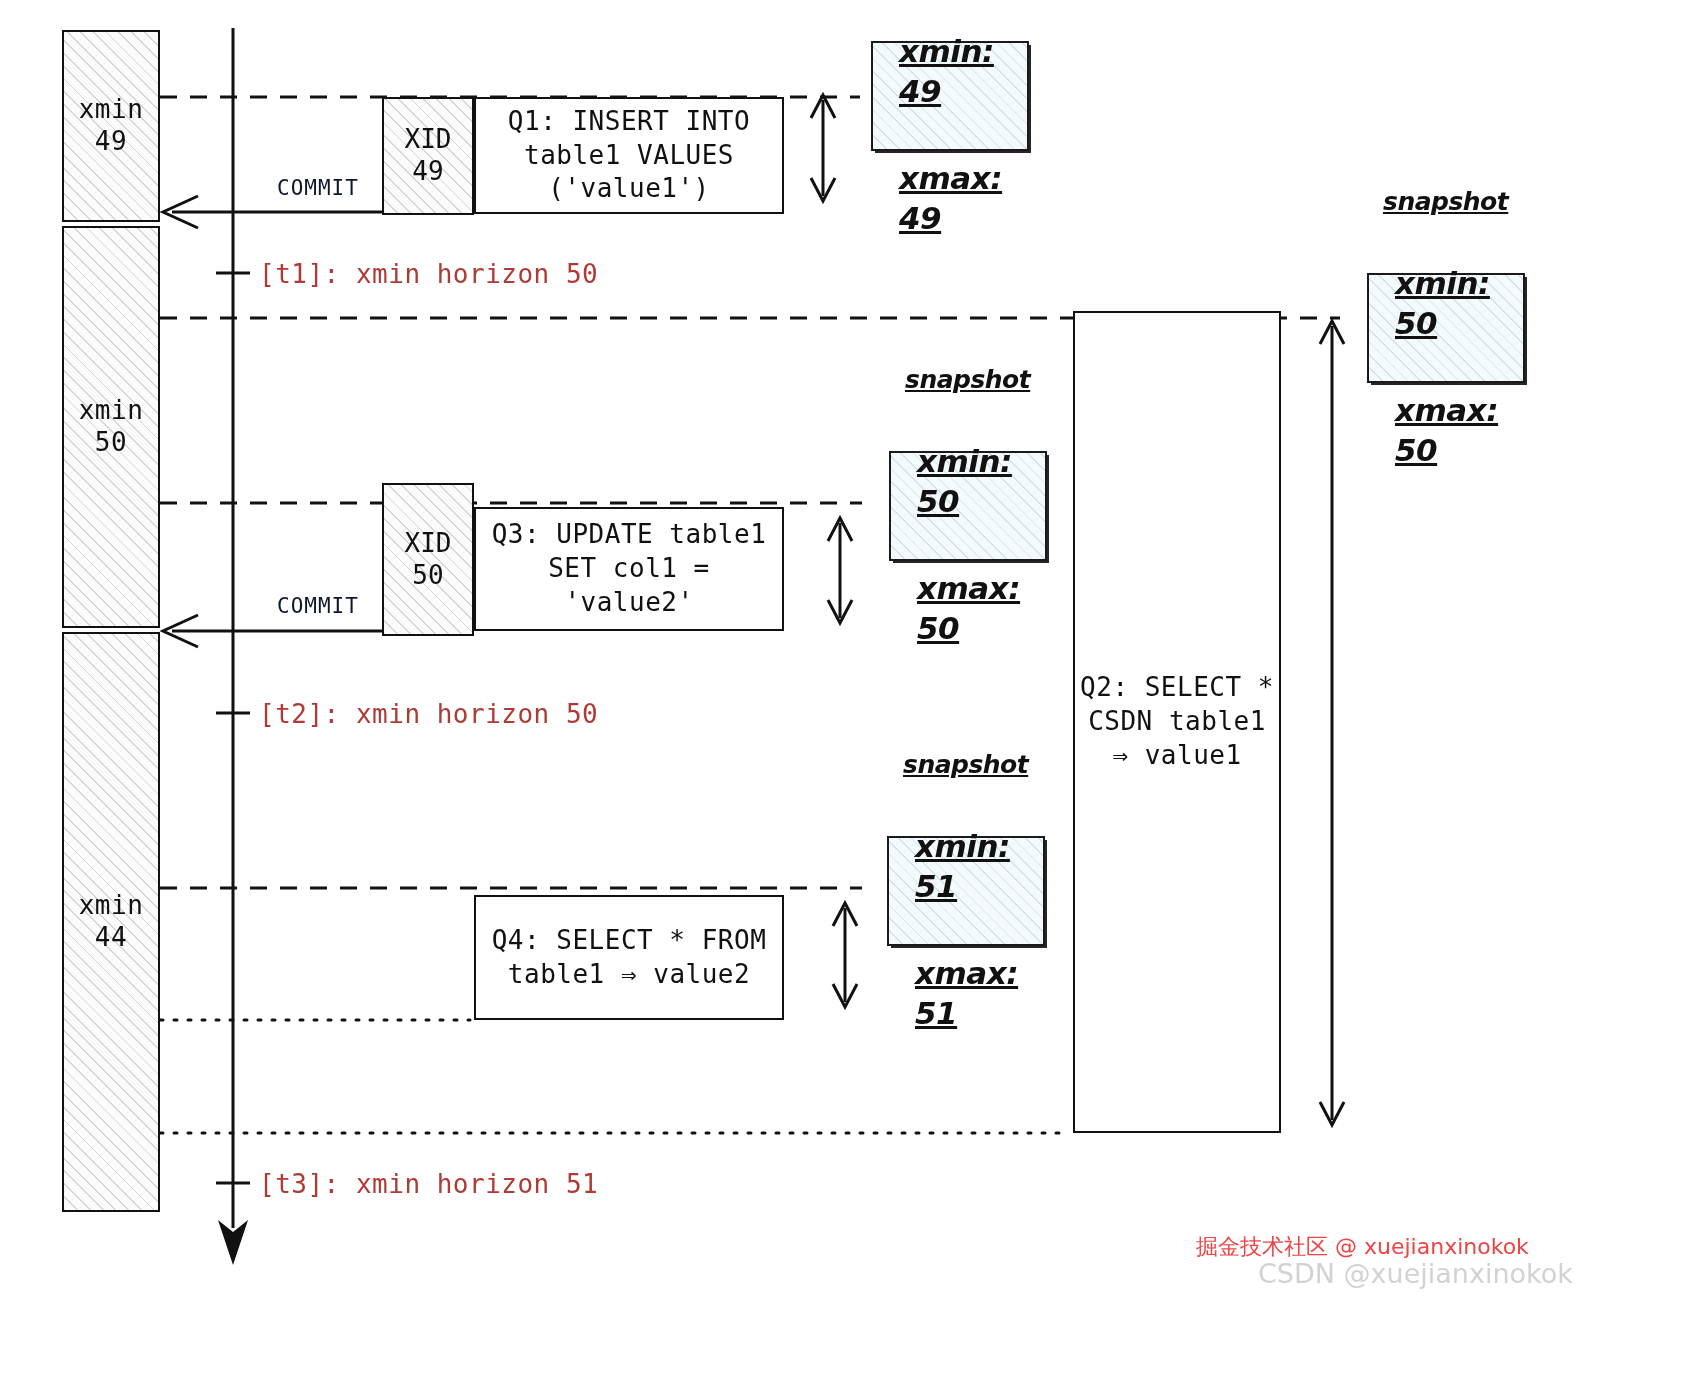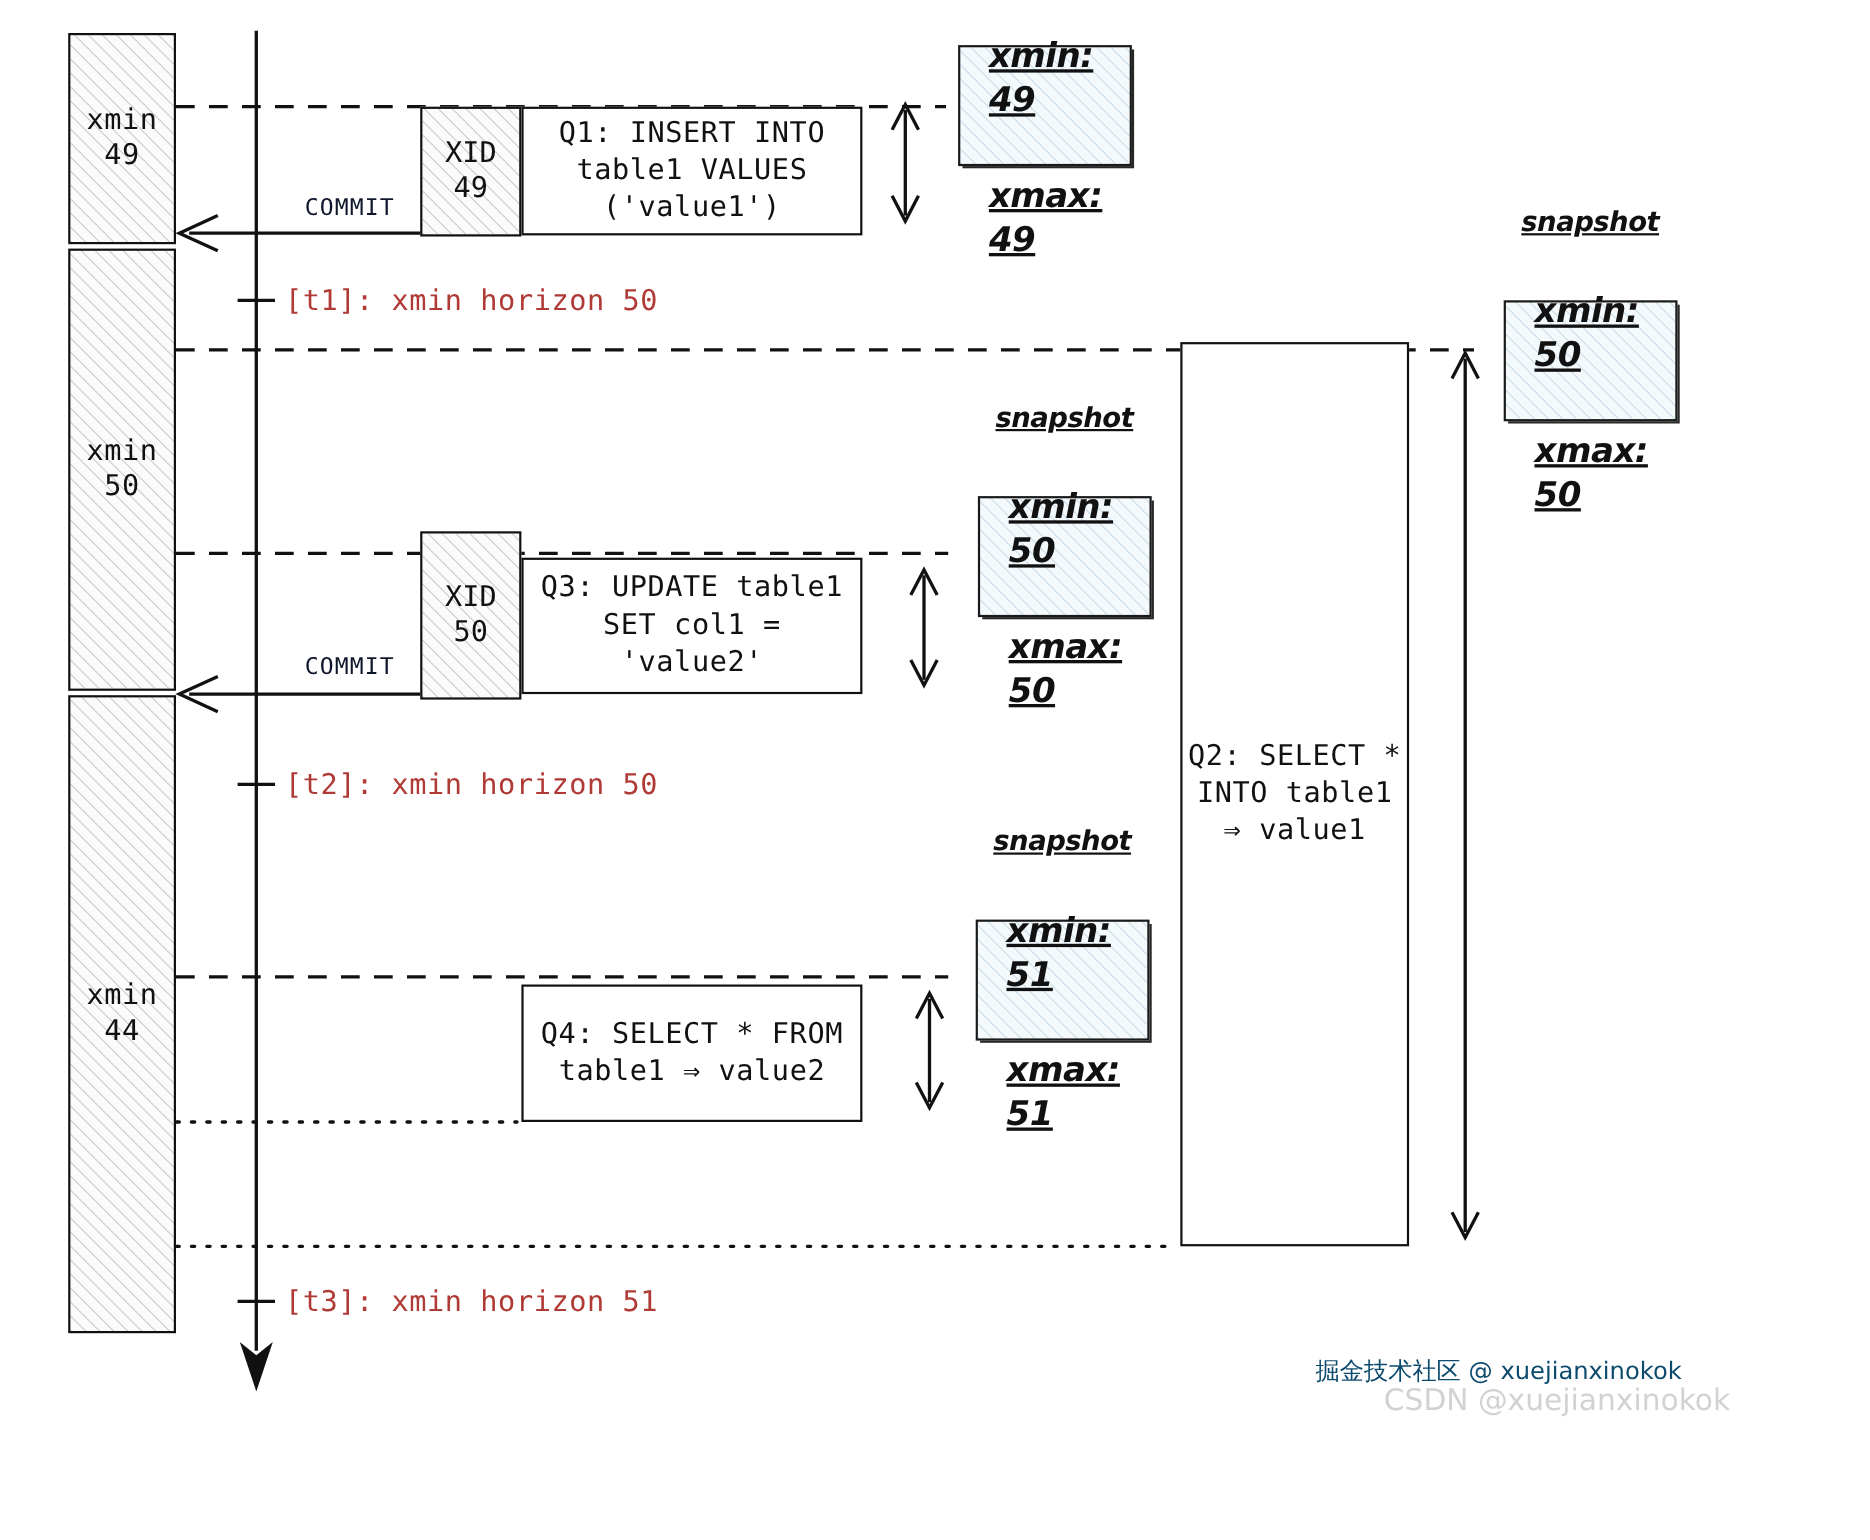--- a/index.html
+++ b/index.html
@@ -56,21 +56,21 @@
     font-family:"DejaVu Sans","Liberation Sans",sans-serif;
     font-weight:700;font-style:italic;color:#111;text-decoration:underline;
   }
   .snap .ttl{font-size:25px;line-height:1.25;letter-spacing:-.5px;}
   .snap .kv{font-size:31px;line-height:1.3;letter-spacing:-.5px;padding-left:12px;margin-top:46px;}
 
   .commit-label{position:absolute;font-size:21px;color:#0f172a;letter-spacing:1px;}
   .horizon-label{position:absolute;font-size:26px;color:#b03a35;letter-spacing:.5px;white-space:nowrap;}
 
   .wm{position:absolute;white-space:nowrap;font-family:"DejaVu Sans","Liberation Sans",sans-serif;}
-  .wm1{font-size:22px;color:#0c4a6e;}
+  .wm1{font-size:22px;color:#ef4444;}
   .wm2{font-size:27px;color:#d2d2d2;}
 </style>
 </head>
 <body>
 
 <div id="stage">
 
   <svg class="layer" viewBox="0 0 1700 1400">
 
     <g>
@@ -179,21 +179,21 @@
     <div>
       <span>Q4: SELECT * FROM</span>
       <span>table1</span>
       <span>⇒ value2</span>
     </div>
   </div>
 
   <div class="box qbox" style="left:1073px;top:311px;width:208px;height:822px;">
     <div>
       <span>Q2: SELECT *</span>
-      <span>INTO table1</span>
+      <span>CSDN table1</span>
       <span>⇒ value1</span>
     </div>
   </div>
 
   <div class="box snap" style="left:871px;top:41px;width:158px;height:110px;">
     <div class="ttl">snapshot</div>
     <div class="kv">xmin: 49</div>
     <div class="kv">xmax: 49</div>
   </div>
 

